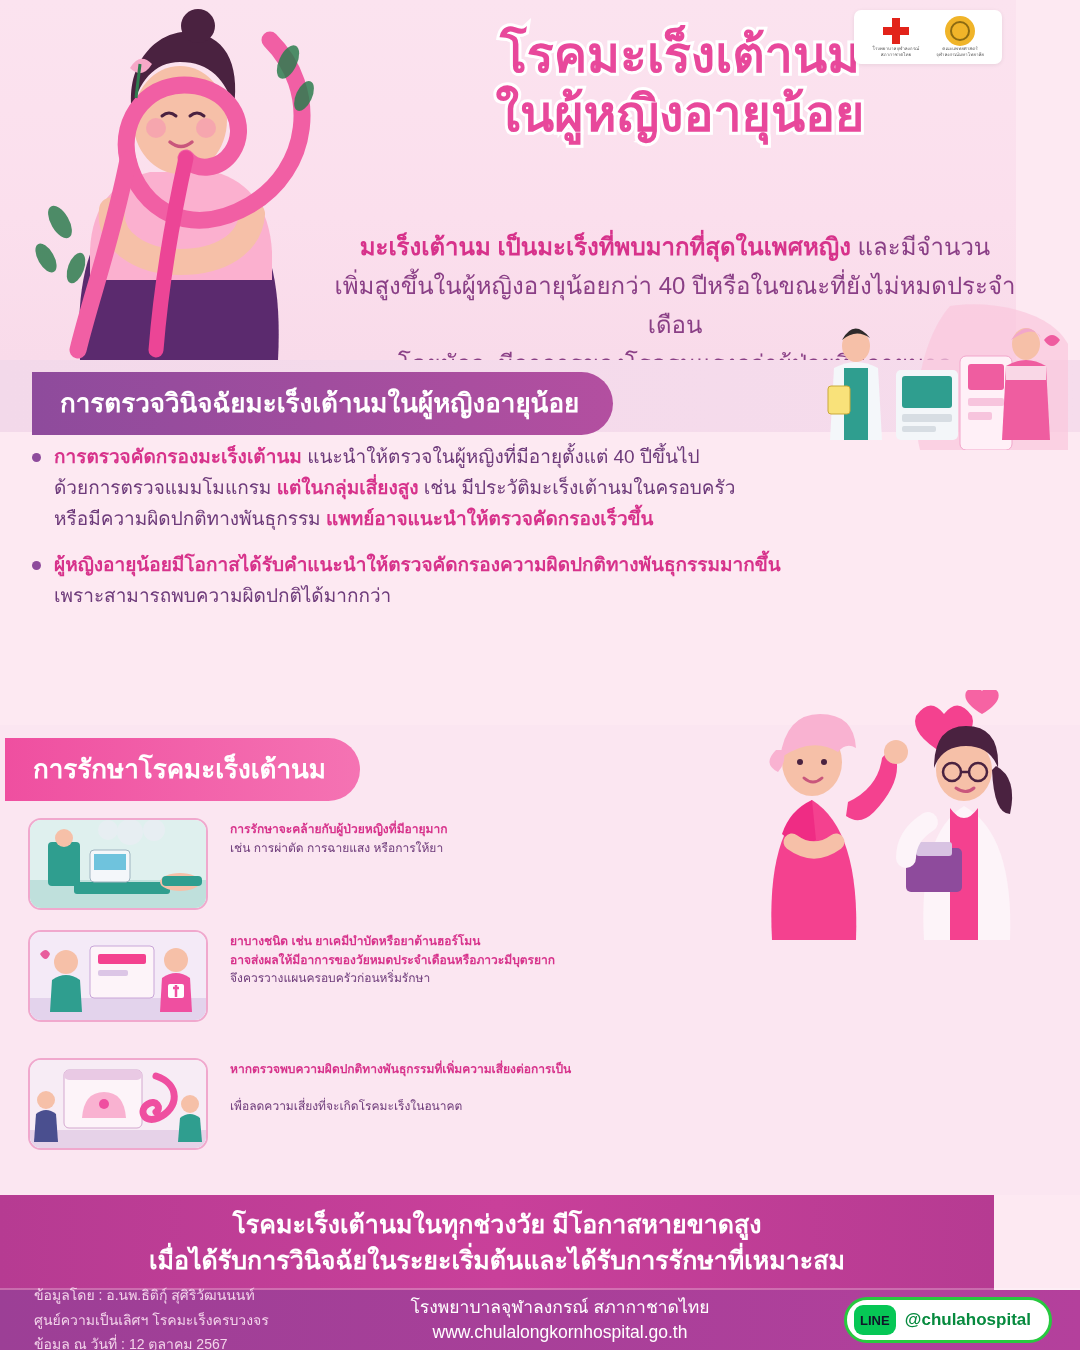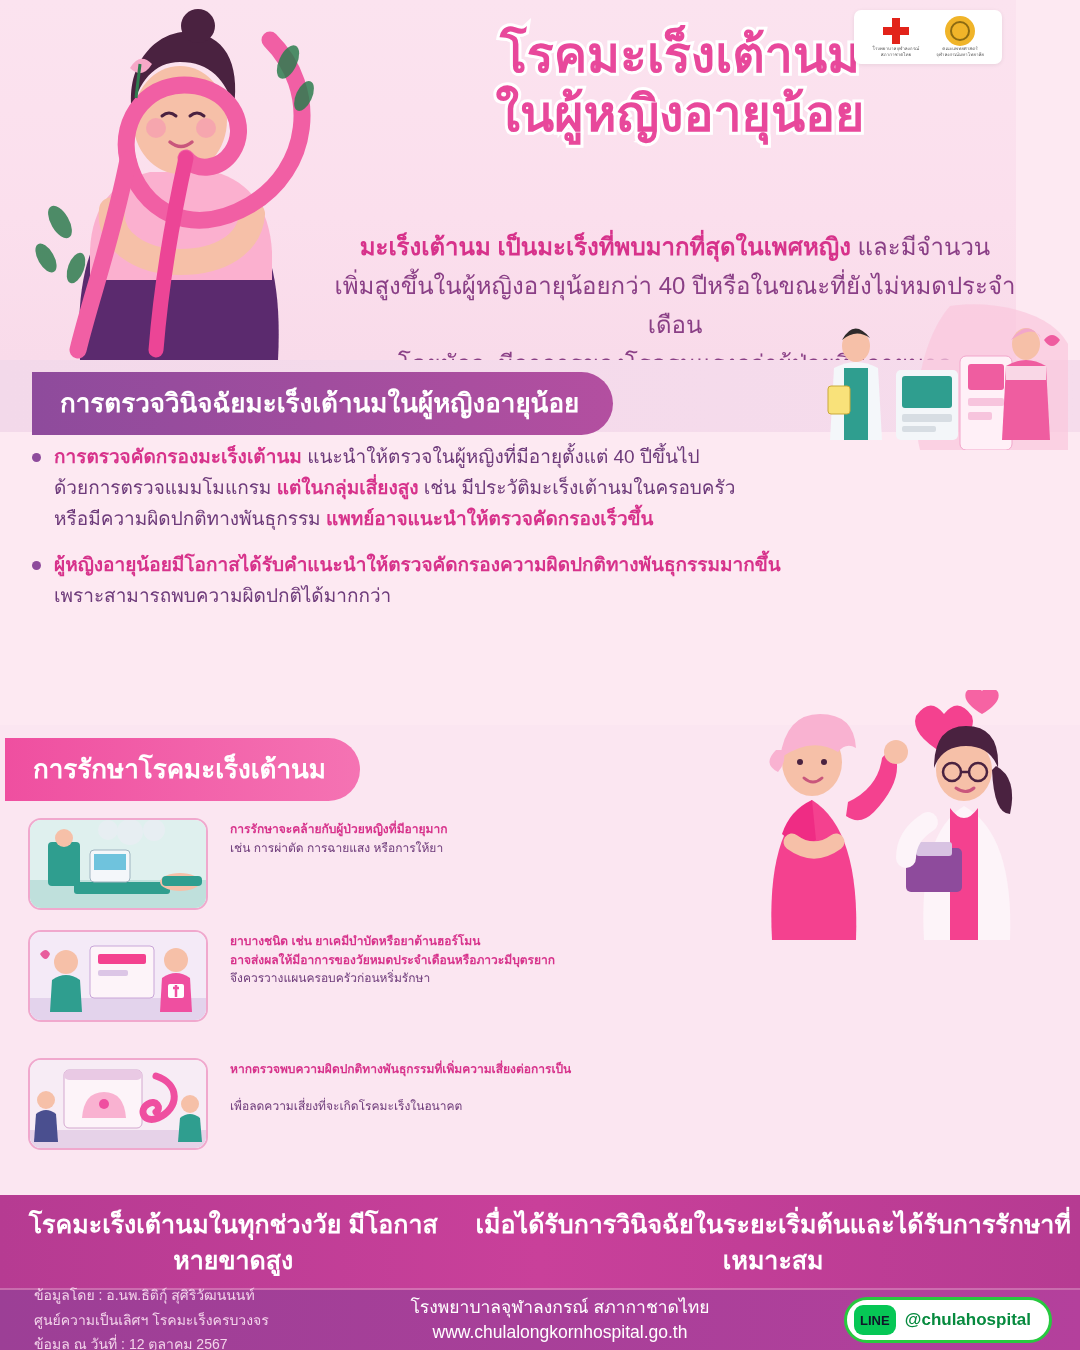--- a/index.html
+++ b/index.html
@@ -104,23 +104,23 @@
     border: 2px solid #f0a8cd; background: #fff6fb; overflow: hidden; position: relative;
   }
   .ttext { color: #6d3a7a; font-size: 12px; line-height: 1.55; padding-top: 2px; }
   .ttext b { color: #d7328b; }
   .r1 { top: 818px; }
   .r2 { top: 930px; }
   .r3 { top: 1058px; }
 
   
   .cta {
-    position: absolute; top: 1195px; left: 0; width: 1080px; height: 95px;
+    position: absolute; top: 1195px; left: 0; width: 994px; height: 95px;
     background: linear-gradient(90deg, #b63b92 0%, #c9409a 50%, #b63b92 100%);
-    display: flex; flex-direction: row; align-items: center; justify-content: center;
+    display: flex; flex-direction: column; align-items: center; justify-content: center;
   }
   .cta div { color: #fff; font-size: 25px; font-weight: bold; line-height: 1.42; text-align: center; }
 
   .footer {
     position: absolute; top: 1290px; left: 0; width: 1080px; height: 60px;
     background: linear-gradient(90deg, #9c3f96 0%, #b4409c 100%);
     display: flex; align-items: center;
   }
   .fl { width: 300px; padding-left: 34px; color: #f3d3ea; font-size: 14px; line-height: 1.75; }
   .fc { flex: 1; text-align: center; color: #fff; font-size: 17.5px; line-height: 1.45; }

